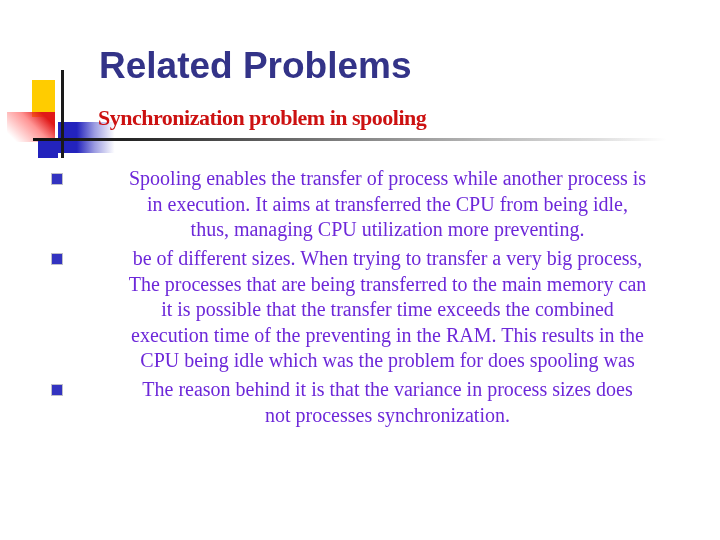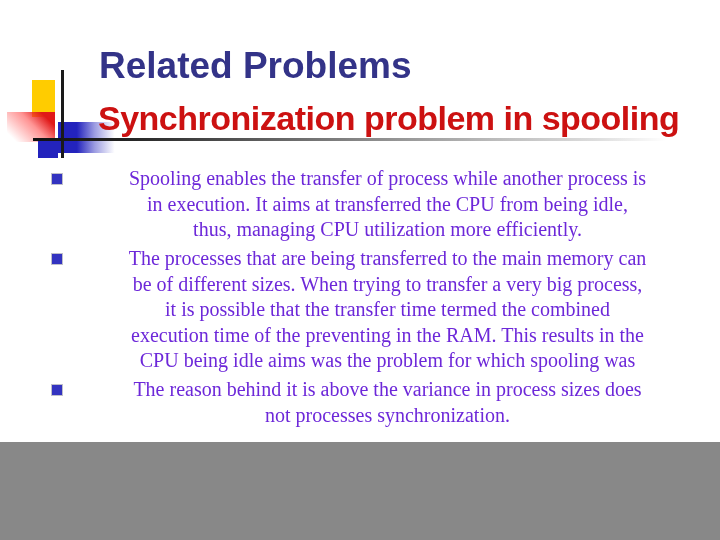--- a/index.html
+++ b/index.html
@@ -1,18 +1,18 @@
 <!DOCTYPE html>
 <html><head>
 <meta charset="utf-8">
 <style>
   html,body{margin:0;padding:0;background:#888;}
   .slide{
     position:relative;
-    width:720px;height:442px;
+    width:720px;height:540px;
     background:#ffffff;
     overflow:hidden;
     font-family:"Liberation Sans", sans-serif;
   }
   
   .deco{position:absolute;}
   .deco-yellow{left:32px;top:80px;width:23px;height:37px;background:var(--deco-yellow);}
   .deco-red{left:7px;top:112px;width:48px;height:30px;
     background:linear-gradient(225deg,var(--deco-red) 0%,var(--deco-red) 18%,rgba(255,60,60,.55) 45%,rgba(255,255,255,0) 88%);}
   .deco-blue-big{left:58px;top:122px;width:59px;height:31px;
@@ -22,23 +22,23 @@
   .hline{left:33px;top:138px;width:640px;height:3px;
     background:linear-gradient(to right,#111 0%,#222 14%,#777 45%,#bbb 72%,#ddd 88%,rgba(255,255,255,0) 99%);}
   .title{
     position:absolute;left:99px;top:47px;
     font-size:37px;line-height:37px;font-weight:bold;
     color:var(--title-color);
     letter-spacing:0px;white-space:nowrap;
   }
   .subtitle{
     position:absolute;left:98px;top:101px;
-    font-size:34px;line-height:34px;font-weight:bold;
+    font-size:22px;line-height:34px;font-weight:bold;
     color:var(--subtitle-color);
-    letter-spacing:-0.5px;white-space:nowrap;
+    letter-spacing:-0.5px;white-space:nowrap;font-family:Liberation Serif, serif;
   }
   .bullets{
     position:absolute;left:52px;top:166px;width:650px;
     font-family:"Liberation Serif", serif;
     font-size:20px;line-height:25.5px;color:#6d28d9;text-align:center;
   }
   .bullet{display:flex;align-items:flex-start;margin-bottom:3.5px;}
   .bullet-marker{
     flex:0 0 auto;width:10px;height:10px;margin:8px 11px 0 0;
     background:var(--marker-color);
@@ -60,34 +60,34 @@
 
   <div class="title">Related Problems</div>
   <div class="subtitle">Synchronization problem in spooling</div>
 
   <div class="bullets">
       <div class="bullet">
         <div class="bullet-marker"></div>
         <div class="bullet-text">
           <div class="bullet-line">Spooling enables the transfer of process while another process is</div>
           <div class="bullet-line">in execution. It aims at transferred the CPU from being idle,</div>
-          <div class="bullet-line">thus, managing CPU utilization more efficiently.</div>
+          <div class="bullet-line">thus, managing CPU utilization more preventing.</div>
         </div>
       </div>
       <div class="bullet">
         <div class="bullet-marker"></div>
         <div class="bullet-text">
+          <div class="bullet-line">be of different sizes. When trying to transfer a very big process,</div>
           <div class="bullet-line">The processes that are being transferred to the main memory can</div>
-          <div class="bullet-line">be of different sizes. When trying to transfer a very big process,</div>
-          <div class="bullet-line">it is possible that the transfer time termed the combined</div>
+          <div class="bullet-line">it is possible that the transfer time exceeds the combined</div>
           <div class="bullet-line">execution time of the preventing in the RAM. This results in the</div>
-          <div class="bullet-line">CPU being idle aims was the problem for which spooling was</div>
+          <div class="bullet-line">CPU being idle which was the problem for does spooling was</div>
         </div>
       </div>
       <div class="bullet">
         <div class="bullet-marker"></div>
         <div class="bullet-text">
-          <div class="bullet-line">The reason behind it is above the variance in process sizes does</div>
+          <div class="bullet-line">The reason behind it is that the variance in process sizes does</div>
           <div class="bullet-line">not processes synchronization.</div>
         </div>
       </div>
     </div>
 </div>
 
 </body></html>

